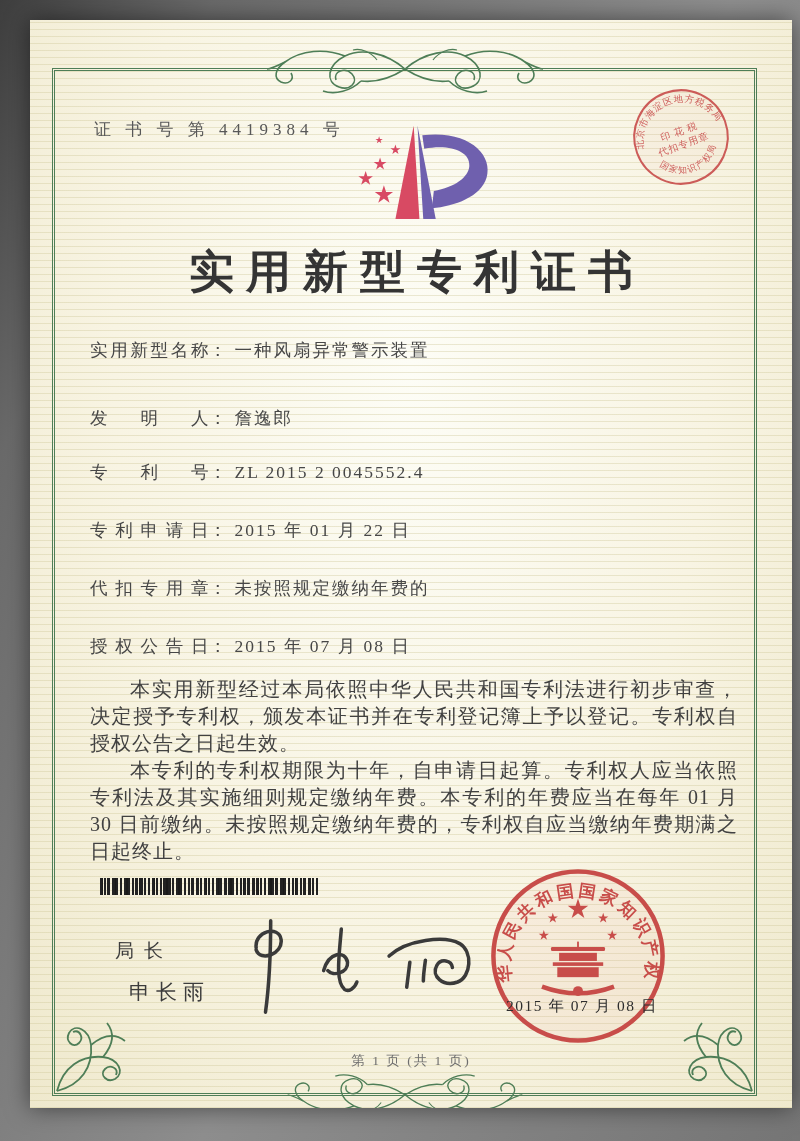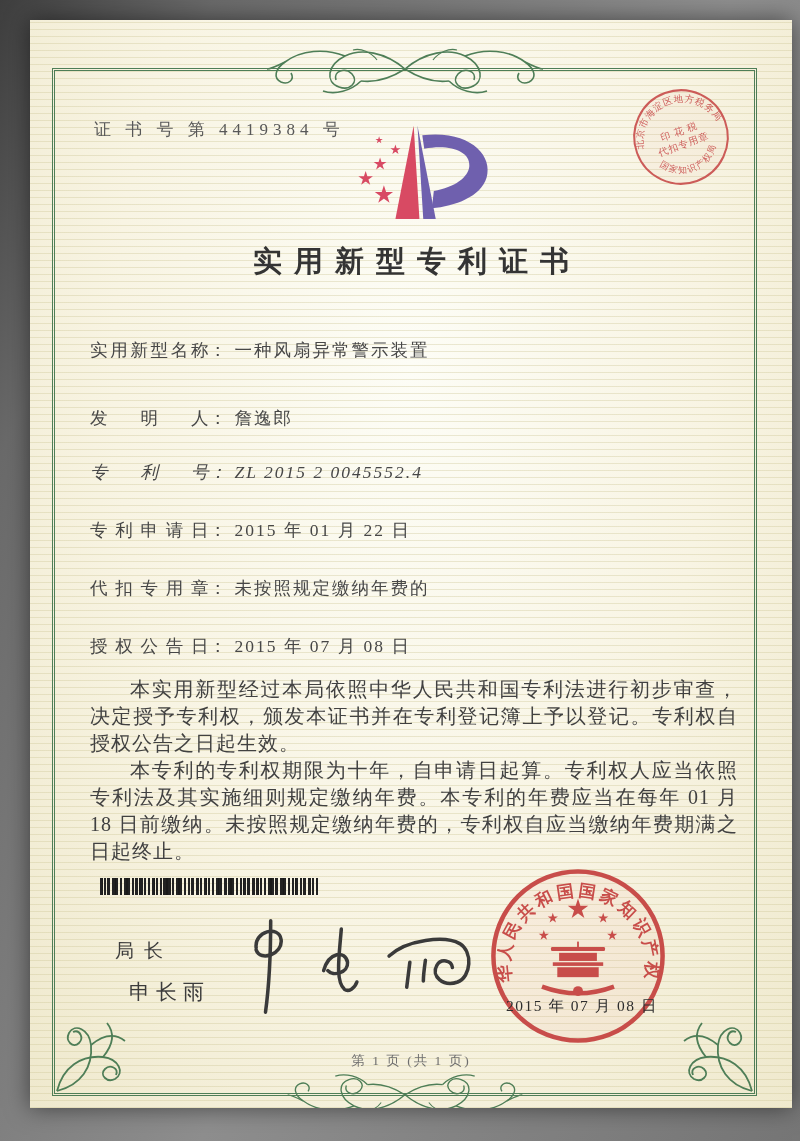--- a/index.html
+++ b/index.html
@@ -38,28 +38,28 @@
   .cert-no{
     position:absolute;left:64px;top:98px;font-size:17px;color:#585858;letter-spacing:5px;
   }
   .logo{position:absolute;left:305px;top:100px;width:165px;height:120px;}
   .tax-stamp{
     position:absolute;left:600px;top:66px;width:102px;height:102px;
     transform:rotate(-20deg);opacity:.92;
   }
   .title{
     position:absolute;left:0;top:222px;width:100%;text-align:center;
-    font-size:29px;color:#343434;letter-spacing:12px;font-weight:600;text-indent:12px;
+    font-size:45px;color:#343434;letter-spacing:12px;font-weight:600;text-indent:12px;
   }
   .fields{position:absolute;left:60px;top:0;width:660px;}
   .field{position:absolute;left:0;font-size:17.5px;color:#474747;white-space:nowrap;}
   .field .lab{display:inline-block;width:119px;text-align:justify;text-align-last:justify;letter-spacing:.5px;}
   .field .col{display:inline-block;margin-right:8px;}
   .field .val{letter-spacing:2px;margin-top:32px;}
-  .f0{top:318px;} .f1{top:386px;} .f2{top:440px;font-style:italic;} .f3{top:498px;} .f4{top:556px;} .f5{top:614px;}
+  .f0{top:318px;} .f1{top:386px;} .f2{top:440px;} .f3{top:498px;} .f4{top:556px;} .f5{top:614px;}
 
   .paras{
     position:absolute;left:60px;top:656px;width:648px;
     font-size:20px;line-height:27px;color:#414141;text-align:justify;letter-spacing:1px;
   }
   .paras p{text-indent:2em;margin:0;}
 
   .barcode{
     position:absolute;left:70px;top:858px;width:220px;height:17px;
     background-image:
@@ -173,21 +173,21 @@
       <div class="field f4">
         <span class="lab">代扣专用章</span><span class="col">：</span><span class="val">未按照规定缴纳年费的</span>
       </div>
       <div class="field f5">
         <span class="lab">授权公告日</span><span class="col">：</span><span class="val">2015 年 07 月 08 日</span>
       </div>
     </div>
 
     <div class="paras">
       <p>本实用新型经过本局依照中华人民共和国专利法进行初步审查，决定授予专利权，颁发本证书并在专利登记簿上予以登记。专利权自授权公告之日起生效。</p>
-      <p>本专利的专利权期限为十年，自申请日起算。专利权人应当依照专利法及其实施细则规定缴纳年费。本专利的年费应当在每年 01 月 18 日前缴纳。未按照规定缴纳年费的，专利权自应当缴纳年费期满之日起终止。</p>
+      <p>本专利的专利权期限为十年，自申请日起算。专利权人应当依照专利法及其实施细则规定缴纳年费。本专利的年费应当在每年 01 月 30 日前缴纳。未按照规定缴纳年费的，专利权自应当缴纳年费期满之日起终止。</p>
     </div>
 
     <div class="barcode"></div>
 
     <div class="sig-title">局长</div>
     <div class="sig-name">申长雨</div>
     <svg class="sig-hand" viewBox="0 0 260 115">
       <g fill="none" stroke="#3a3a3a" stroke-width="3.4" stroke-linecap="round" stroke-linejoin="round">
         <path d="M30,38 C28,22 52,16 54,30 C56,44 34,52 30,40"></path>
         <path d="M44,12 C44,40 42,78 39,100"></path>

